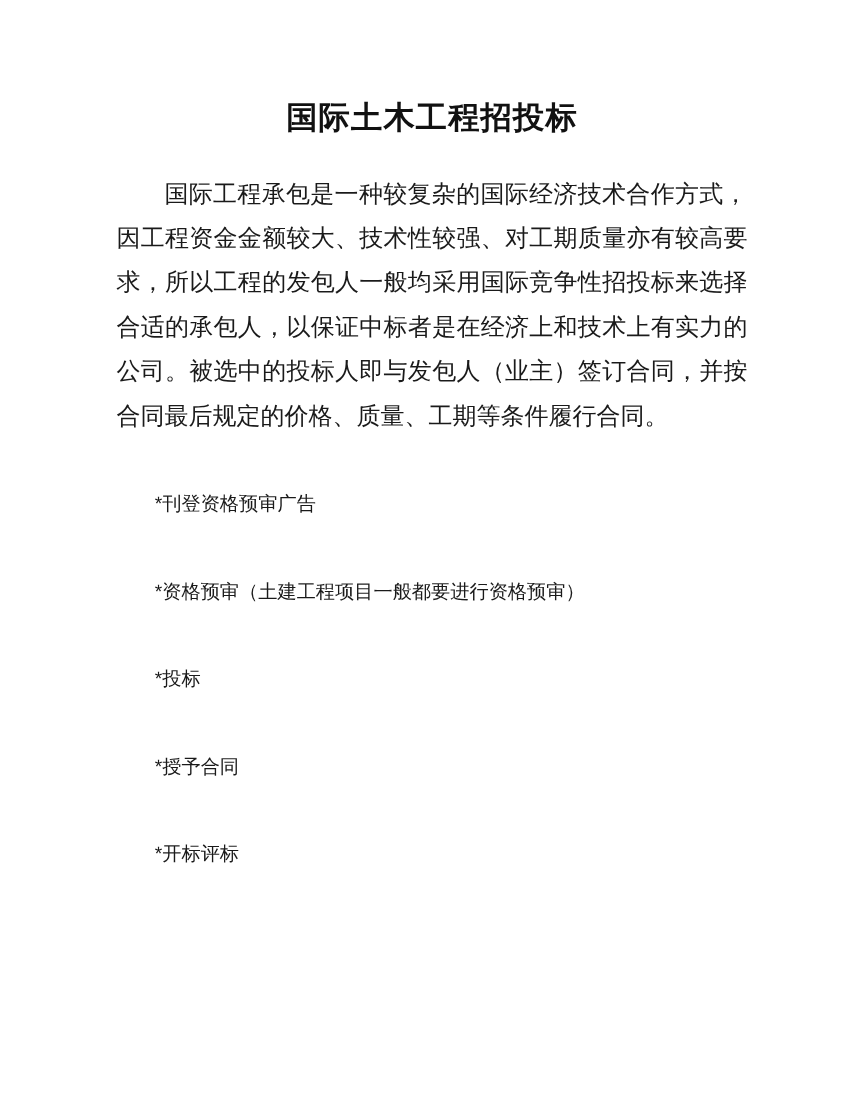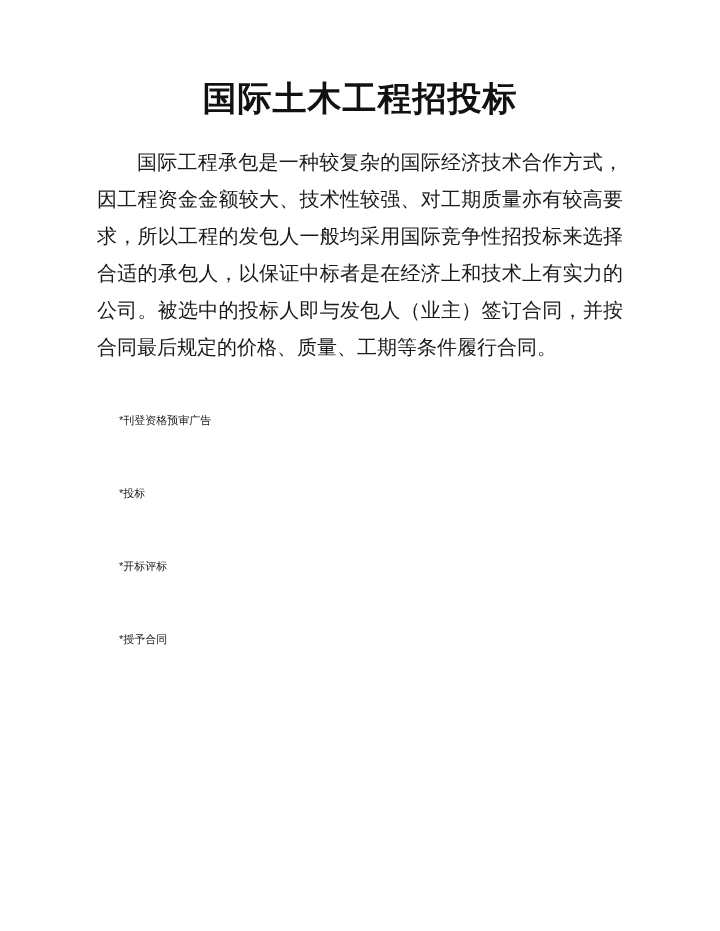--- a/index.html
+++ b/index.html
@@ -15,21 +15,21 @@
     margin: 0 auto;
     background: #ffffff;
     box-sizing: border-box;
     padding: 80px 97px 0 97px;
     overflow: hidden;
     color: #1a1a1a;
     font-family: "Liberation Sans", "DejaVu Sans", sans-serif;
   }
   .doc-title {
     margin: 0;
-    font-size: 34px;
+    font-size: 26px;
     font-weight: bold;
     text-align: center;
     line-height: 36px;
     letter-spacing: 1px;
     color: #111111;
   }
   .para {
     margin: 0;
     font-size: 20px;
     line-height: 37px;
@@ -40,37 +40,38 @@
   .intro-para {
     margin-top: 28px;
     text-indent: 2em;
   }
   .steps-intro {
     margin-top: 34px;
     text-indent: 2em;
   }
   .step {
     margin: 36px 0 0 0;
-    font-size: 11px;
+    font-size: 16px;
     line-height: 37px;
     text-indent: 2em;
     text-align: left;
   }
 </style>
 </head>
 <body>
 
 <div class="page">
   <h1 class="doc-title">国际土木工程招投标</h1>
 
   <p class="para intro-para">国际工程承包是一种较复杂的国际经济技术合作方式，因工程资金金额较大、技术性较强、对工期质量亦有较高要求，所以工程的发包人一般均采用国际竞争性招投标来选择合适的承包人，以保证中标者是在经济上和技术上有实力的公司。被选中的投标人即与发包人（业主）签订合同，并按合同最后规定的价格、质量、工期等条件履行合同。</p>
 
 
   <p class="step">*刊登资格预审广告</p>
 
+  <p class="step">*资格预审（土建工程项目一般都要进行资格预审）</p>
 
 
   <p class="step">*投标</p>
 
+  <p class="step">*授予合同</p>
+
   <p class="step">*开标评标</p>
-
-  <p class="step">*授予合同</p>
 </div>
 
 </body></html>

